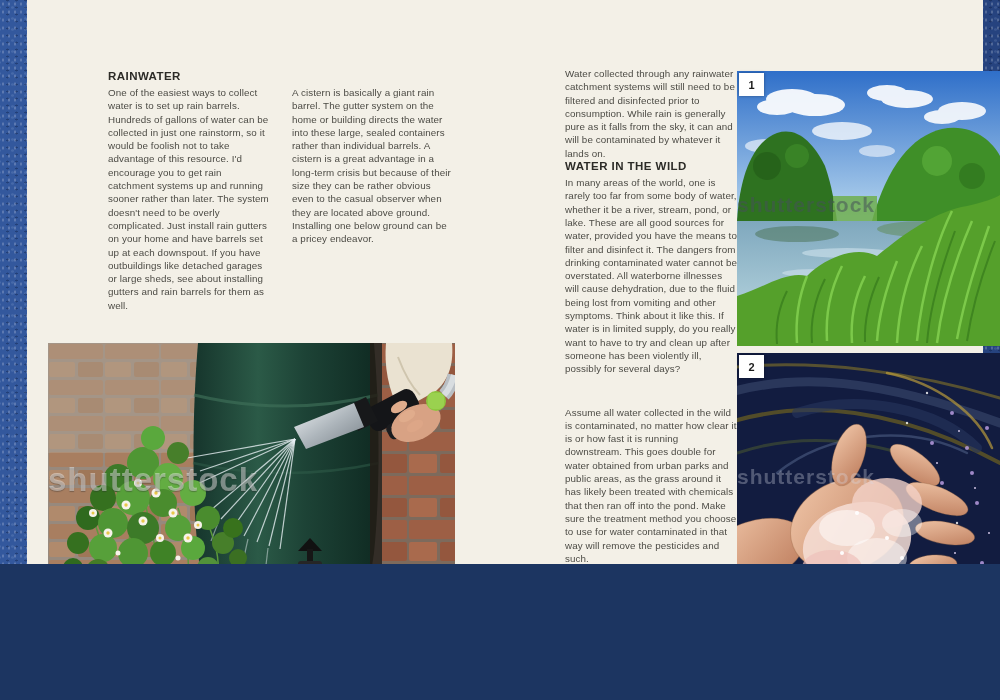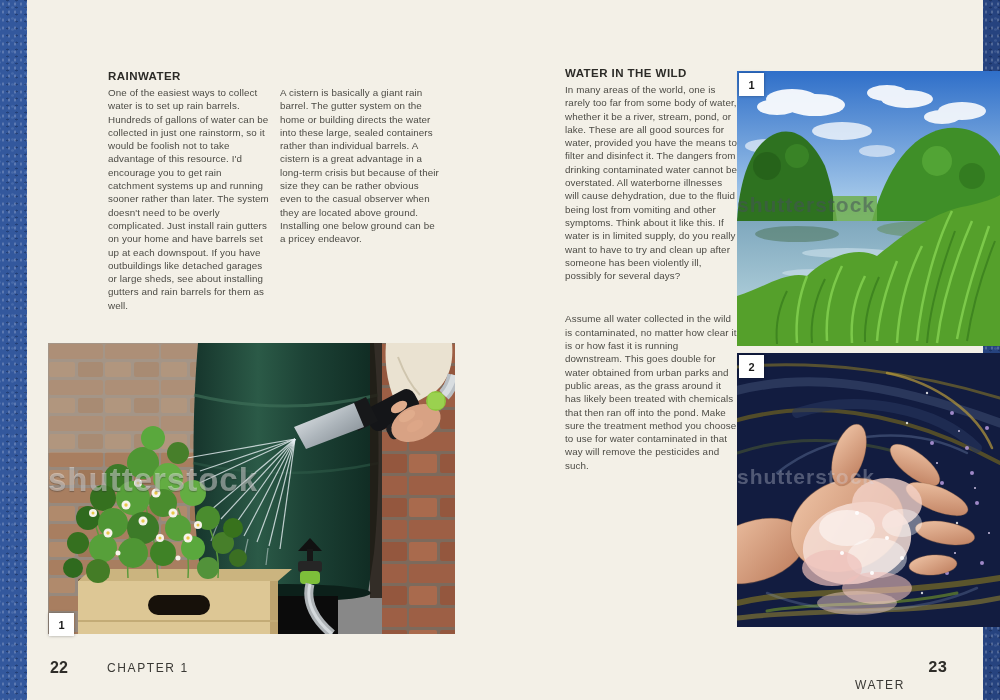--- a/index.html
+++ b/index.html
@@ -1,19 +1,19 @@
 <!DOCTYPE html>
 <html><head>
 <meta charset="utf-8">
 <style>
   * { margin:0; padding:0; box-sizing:border-box; }
   html,body { background:#1c3561; }
   body { font-family:"Liberation Sans", sans-serif; }
   .canvas {
-    position:relative; width:1000px; height:700px; overflow:hidden;
+    position:relative; width:1000px; height:564px; overflow:hidden;
     background:#f3f0e7;
   }
   .denim {
     background-color:#33589d;
     background-image:
       radial-gradient(rgba(255,255,255,.20) 1px, transparent 1.4px),
       radial-gradient(rgba(8,22,58,.38) 1px, transparent 1.5px),
       radial-gradient(rgba(185,205,240,.14) 1px, transparent 1.9px);
     background-size: 6px 8px, 9px 7px, 13px 11px;
     background-position: 0 0, 3px 4px, 6px 2px;
@@ -23,21 +23,21 @@
                  background-color:#26437f; }
   .heading {
     font-size:11.5px; font-weight:bold; color:#2c2b27; letter-spacing:.45px;
   }
   .body-text {
     font-size:9.8px; line-height:13.3px; color:#4c4b45; letter-spacing:.1px;
   }
   .col { position:absolute; z-index:2; }
   #col1 { left:108px; top:70px;  width:162px; }
   #col1 p { margin-top:4px; }
-  #col2 { left:280px; top:86px;  width:162px; }
+  #col2 { left:292px; top:86px;  width:162px; }
   #rcol { left:565px; top:67px;  width:172px; }
   #rcol .heading { }
   #rcol p.after-heading { margin-top:4px; }
   #rcol p.para-gap { margin-top:30px; }
   .photo { position:absolute; z-index:3; overflow:hidden; background:#888; }
   #photo-barrel { left:48px;  top:343px; width:407px; height:291px; }
   #photo-pond   { left:737px; top:71px;  width:263px; height:275px; }
   #photo-hand   { left:737px; top:353px; width:263px; height:274px; }
   .photo svg { display:block; width:100%; height:100%; }
   .badge {
@@ -75,20 +75,21 @@
 
   <div class="col" id="col1">
     <h2 class="heading">RAINWATER</h2>
     <p class="body-text">One of the easiest ways to collect water is to set up rain barrels. Hundreds of gallons of water can be collected in just one rainstorm, so it would be foolish not to take advantage of this resource. I'd encourage you to get rain catchment systems up and running sooner rather than later. The system doesn't need to be overly complicated. Just install rain gutters on your home and have barrels set up at each downspout. If you have outbuildings like detached garages or large sheds, see about installing gutters and rain barrels for them as well.</p>
   </div>
   <div class="col" id="col2">
     <p class="body-text">A cistern is basically a giant rain barrel. The gutter system on the home or building directs the water into these large, sealed containers rather than individual barrels. A cistern is a great advantage in a long-term crisis but because of their size they can be rather obvious even to the casual observer when they are located above ground. Installing one below ground can be a pricey endeavor.</p>
   </div>
 
   <div class="col" id="rcol">
+    <p class="body-text">Water collected through any rainwater catchment systems will still need to be filtered and disinfected prior to consumption. While rain is generally pure as it falls from the sky, it can and will be contaminated by whatever it lands on.</p>
     <h2 class="heading">WATER IN THE WILD</h2>
     <p class="body-text after-heading">In many areas of the world, one is rarely too far from some body of water, whether it be a river, stream, pond, or lake. These are all good sources for water, provided you have the means to filter and disinfect it. The dangers from drinking contaminated water cannot be overstated. All waterborne illnesses will cause dehydration, due to the fluid being lost from vomiting and other symptoms. Think about it like this. If water is in limited supply, do you really want to have to try and clean up after someone has been violently ill, possibly for several days?</p>
     <p class="body-text para-gap">Assume all water collected in the wild is contaminated, no matter how clear it is or how fast it is running downstream. This goes double for water obtained from urban parks and public areas, as the grass around it has likely been treated with chemicals that then ran off into the pond. Make sure the treatment method you choose to use for water contaminated in that way will remove the pesticides and such.</p>
   </div>
 
   <figure class="photo" id="photo-barrel" aria-label="Hand spraying water from a hose nozzle beside a green rain barrel, with strawberry plants in a wooden crate against a brick wall">
     <svg viewBox="0 0 407 291" preserveAspectRatio="none">
       <defs>
         <pattern id="pbL" width="56" height="36" patternUnits="userSpaceOnUse">
           <rect width="56" height="36" fill="#97897d"></rect>

